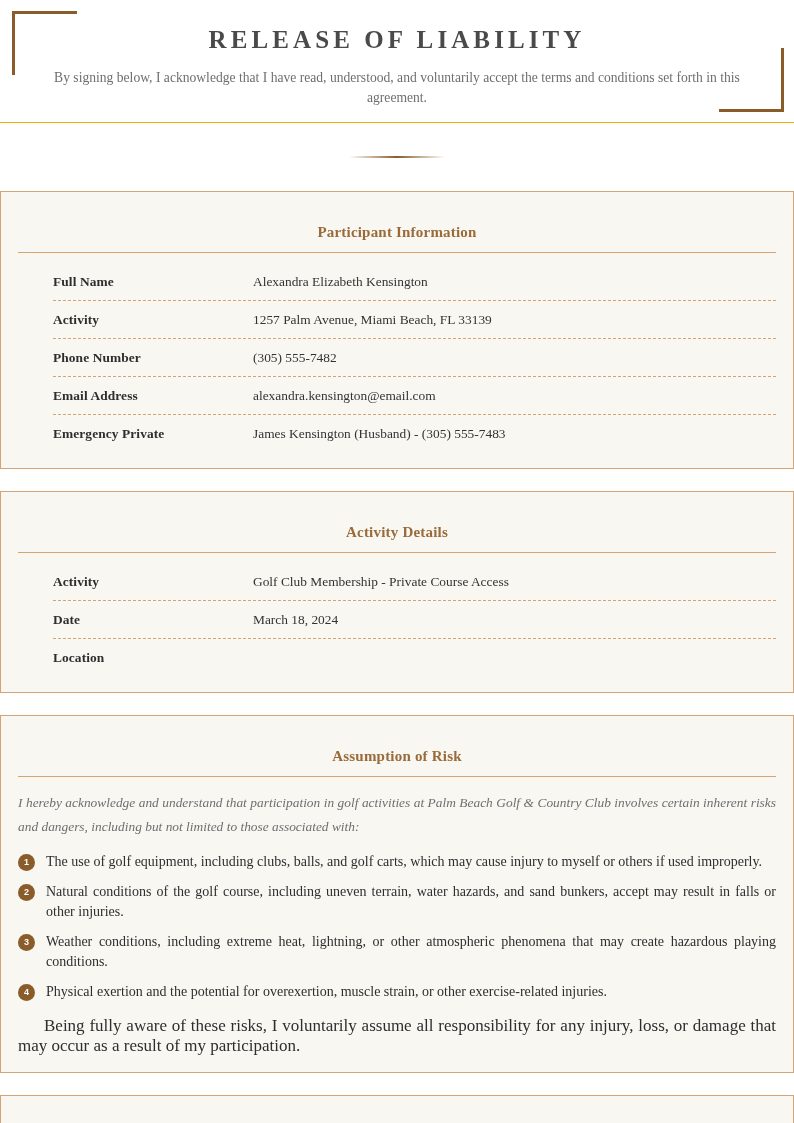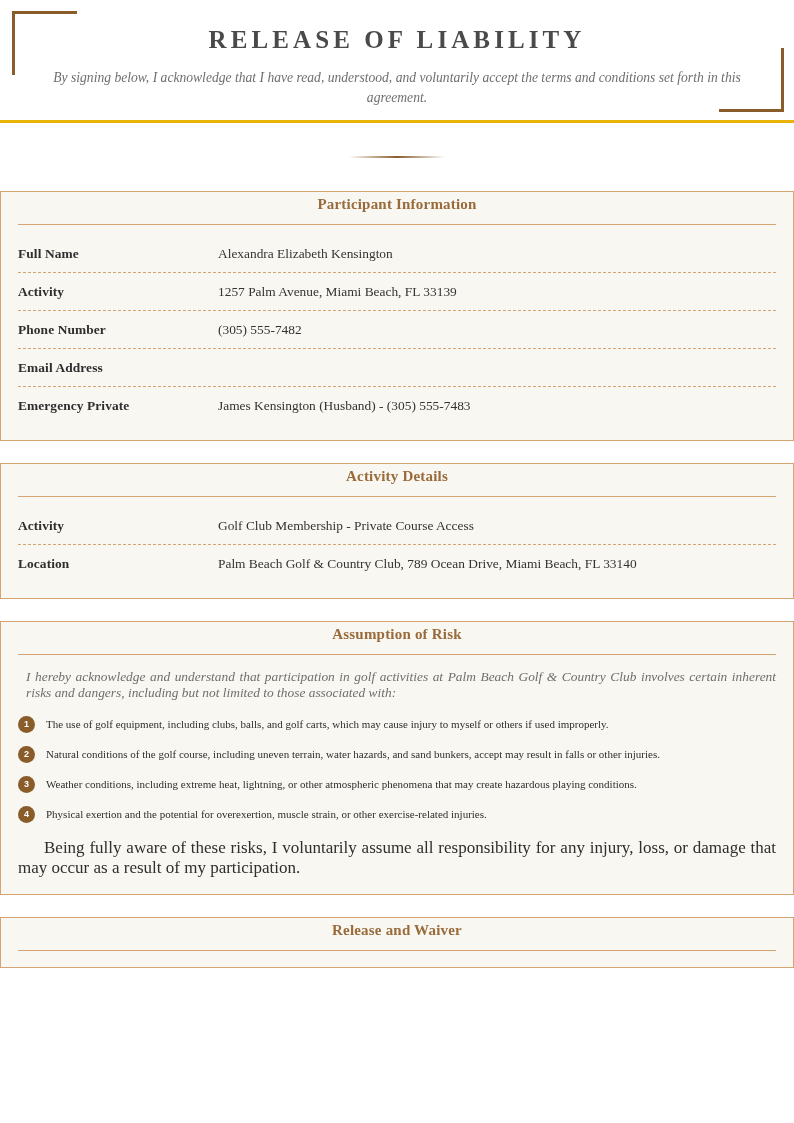--- a/index.html
+++ b/index.html
@@ -22,21 +22,21 @@
     width: 794px;
     height: 1123px;
     box-sizing: border-box;
   }
 
   
   .doc-header {
     position: relative;
     padding: 14px 40px 16px 40px;
     background: #ffffff;
-    border-bottom: 3px solid #eab308;
+    border-bottom: 1px solid #eab308;
     height: 123px;
     box-sizing: border-box;
   }
   .corner {
     position: absolute;
     width: 62px;
     height: 61px;
     pointer-events: none;
   }
   .corner-tl {
@@ -57,21 +57,20 @@
     font-size: 25px;
     font-weight: bold;
     letter-spacing: 4.1px;
     color: #4a4a4a;
     font-family: "Liberation Serif", "DejaVu Serif", serif;
   }
   .doc-subtitle {
     margin: 14px auto 0 auto;
     max-width: 740px;
     text-align: center;
-    font-style: italic;
     font-size: 13.6px;
     line-height: 20px;
     color: #6e6e6e;
   }
 
   
   .divider-wrap {
     height: 68px;
     display: flex;
     align-items: center;
@@ -84,21 +83,21 @@
     background: linear-gradient(to right, rgba(154,107,58,0) 0%, #8a5c2a 50%, rgba(154,107,58,0) 100%);
   }
 
   
   .section {
     background: #f8f7f2;
     border: 1px solid #d6a472;
     border-left: none;
     border-right: none;
     box-sizing: border-box;
-    padding: 4px 18px 16px 18px;
+    padding: 32px 18px 16px 18px;
     margin-bottom: 22px;
     position: relative;
   }
   .section::before,
   .section::after {
     content: "";
     position: absolute;
     top: -1px;
     bottom: -1px;
     width: 1px;
@@ -118,20 +117,21 @@
   .section-rule {
     margin: 11px 0 0 0;
     height: 1px;
     background: #d6a472;
     border: 0;
   }
 
   
   .fields {
     margin-top: 10px;
+    margin-left: 35px;
   }
   .field-row {
     display: flex;
     align-items: baseline;
     padding: 11px 0 10px 0;
     border-bottom: 1px dashed #d6a472;
   }
   .field-row:last-child {
     border-bottom: none;
   }
@@ -143,24 +143,24 @@
     letter-spacing: 0.1px;
   }
   .field-value {
     flex: 1 1 auto;
     font-size: 13.4px;
     color: #333333;
   }
 
   
   .section-intro {
-    margin: 14px 0 0 8px;
+    margin: 14px 0 0 0;
     font-style: italic;
     font-size: 13.4px;
-    line-height: 16px;
+    line-height: 24px;
     color: #6e6e6e;
     text-align: justify;
   }
   .risk-list {
     list-style: none;
     margin: 13px 0 0 0;
     padding: 0;
   }
   .risk-item {
     display: flex;
@@ -177,21 +177,21 @@
     font-size: 9px;
     font-weight: bold;
     line-height: 17px;
     text-align: center;
     margin-right: 11px;
     margin-top: 2px;
     font-family: "Liberation Sans", sans-serif;
   }
   .risk-text {
     flex: 1 1 auto;
-    font-size: 11px;
+    font-size: 14px;
     line-height: 20px;
     color: #2e2e2e;
     text-align: justify;
   }
   .section-closing {
     margin: 14px 0 0 0;
     font-size: 17px;
     line-height: 20px;
     color: #2e2e2e;
     text-align: justify;
@@ -225,39 +225,43 @@
       <div class="field-row">
         <div class="field-label">Activity</div>
         <div class="field-value">1257 Palm Avenue, Miami Beach, FL 33139</div>
       </div>
       <div class="field-row">
         <div class="field-label">Phone Number</div>
         <div class="field-value">(305) 555-7482</div>
       </div>
       <div class="field-row">
         <div class="field-label">Email Address</div>
+        <div class="field-value">alexandra.kensington@email.com</div>
       </div>
       <div class="field-row">
         <div class="field-label">Emergency Private</div>
         <div class="field-value">James Kensington (Husband) - (305) 555-7483</div>
       </div>
     </div>
   </div>
 
   <div class="section">
     <h2 class="section-title">Activity Details</h2>
     <hr class="section-rule">
     <div class="fields">
       <div class="field-row">
         <div class="field-label">Activity</div>
         <div class="field-value">Golf Club Membership - Private Course Access</div>
       </div>
       <div class="field-row">
+        <div class="field-label">Date</div>
+        <div class="field-value">March 18, 2024</div>
+      </div>
+      <div class="field-row">
         <div class="field-label">Location</div>
-        <div class="field-value">Palm Beach Golf &amp; Country Club, 789 Ocean Drive, Miami Beach, FL 33140</div>
       </div>
     </div>
   </div>
 
   <div class="section">
     <h2 class="section-title">Assumption of Risk</h2>
     <hr class="section-rule">
     <p class="section-intro">I hereby acknowledge and understand that participation in golf activities at Palm Beach Golf &amp; Country Club involves certain inherent risks and dangers, including but not limited to those associated with:</p>
     <ul class="risk-list">
       <li class="risk-item">

